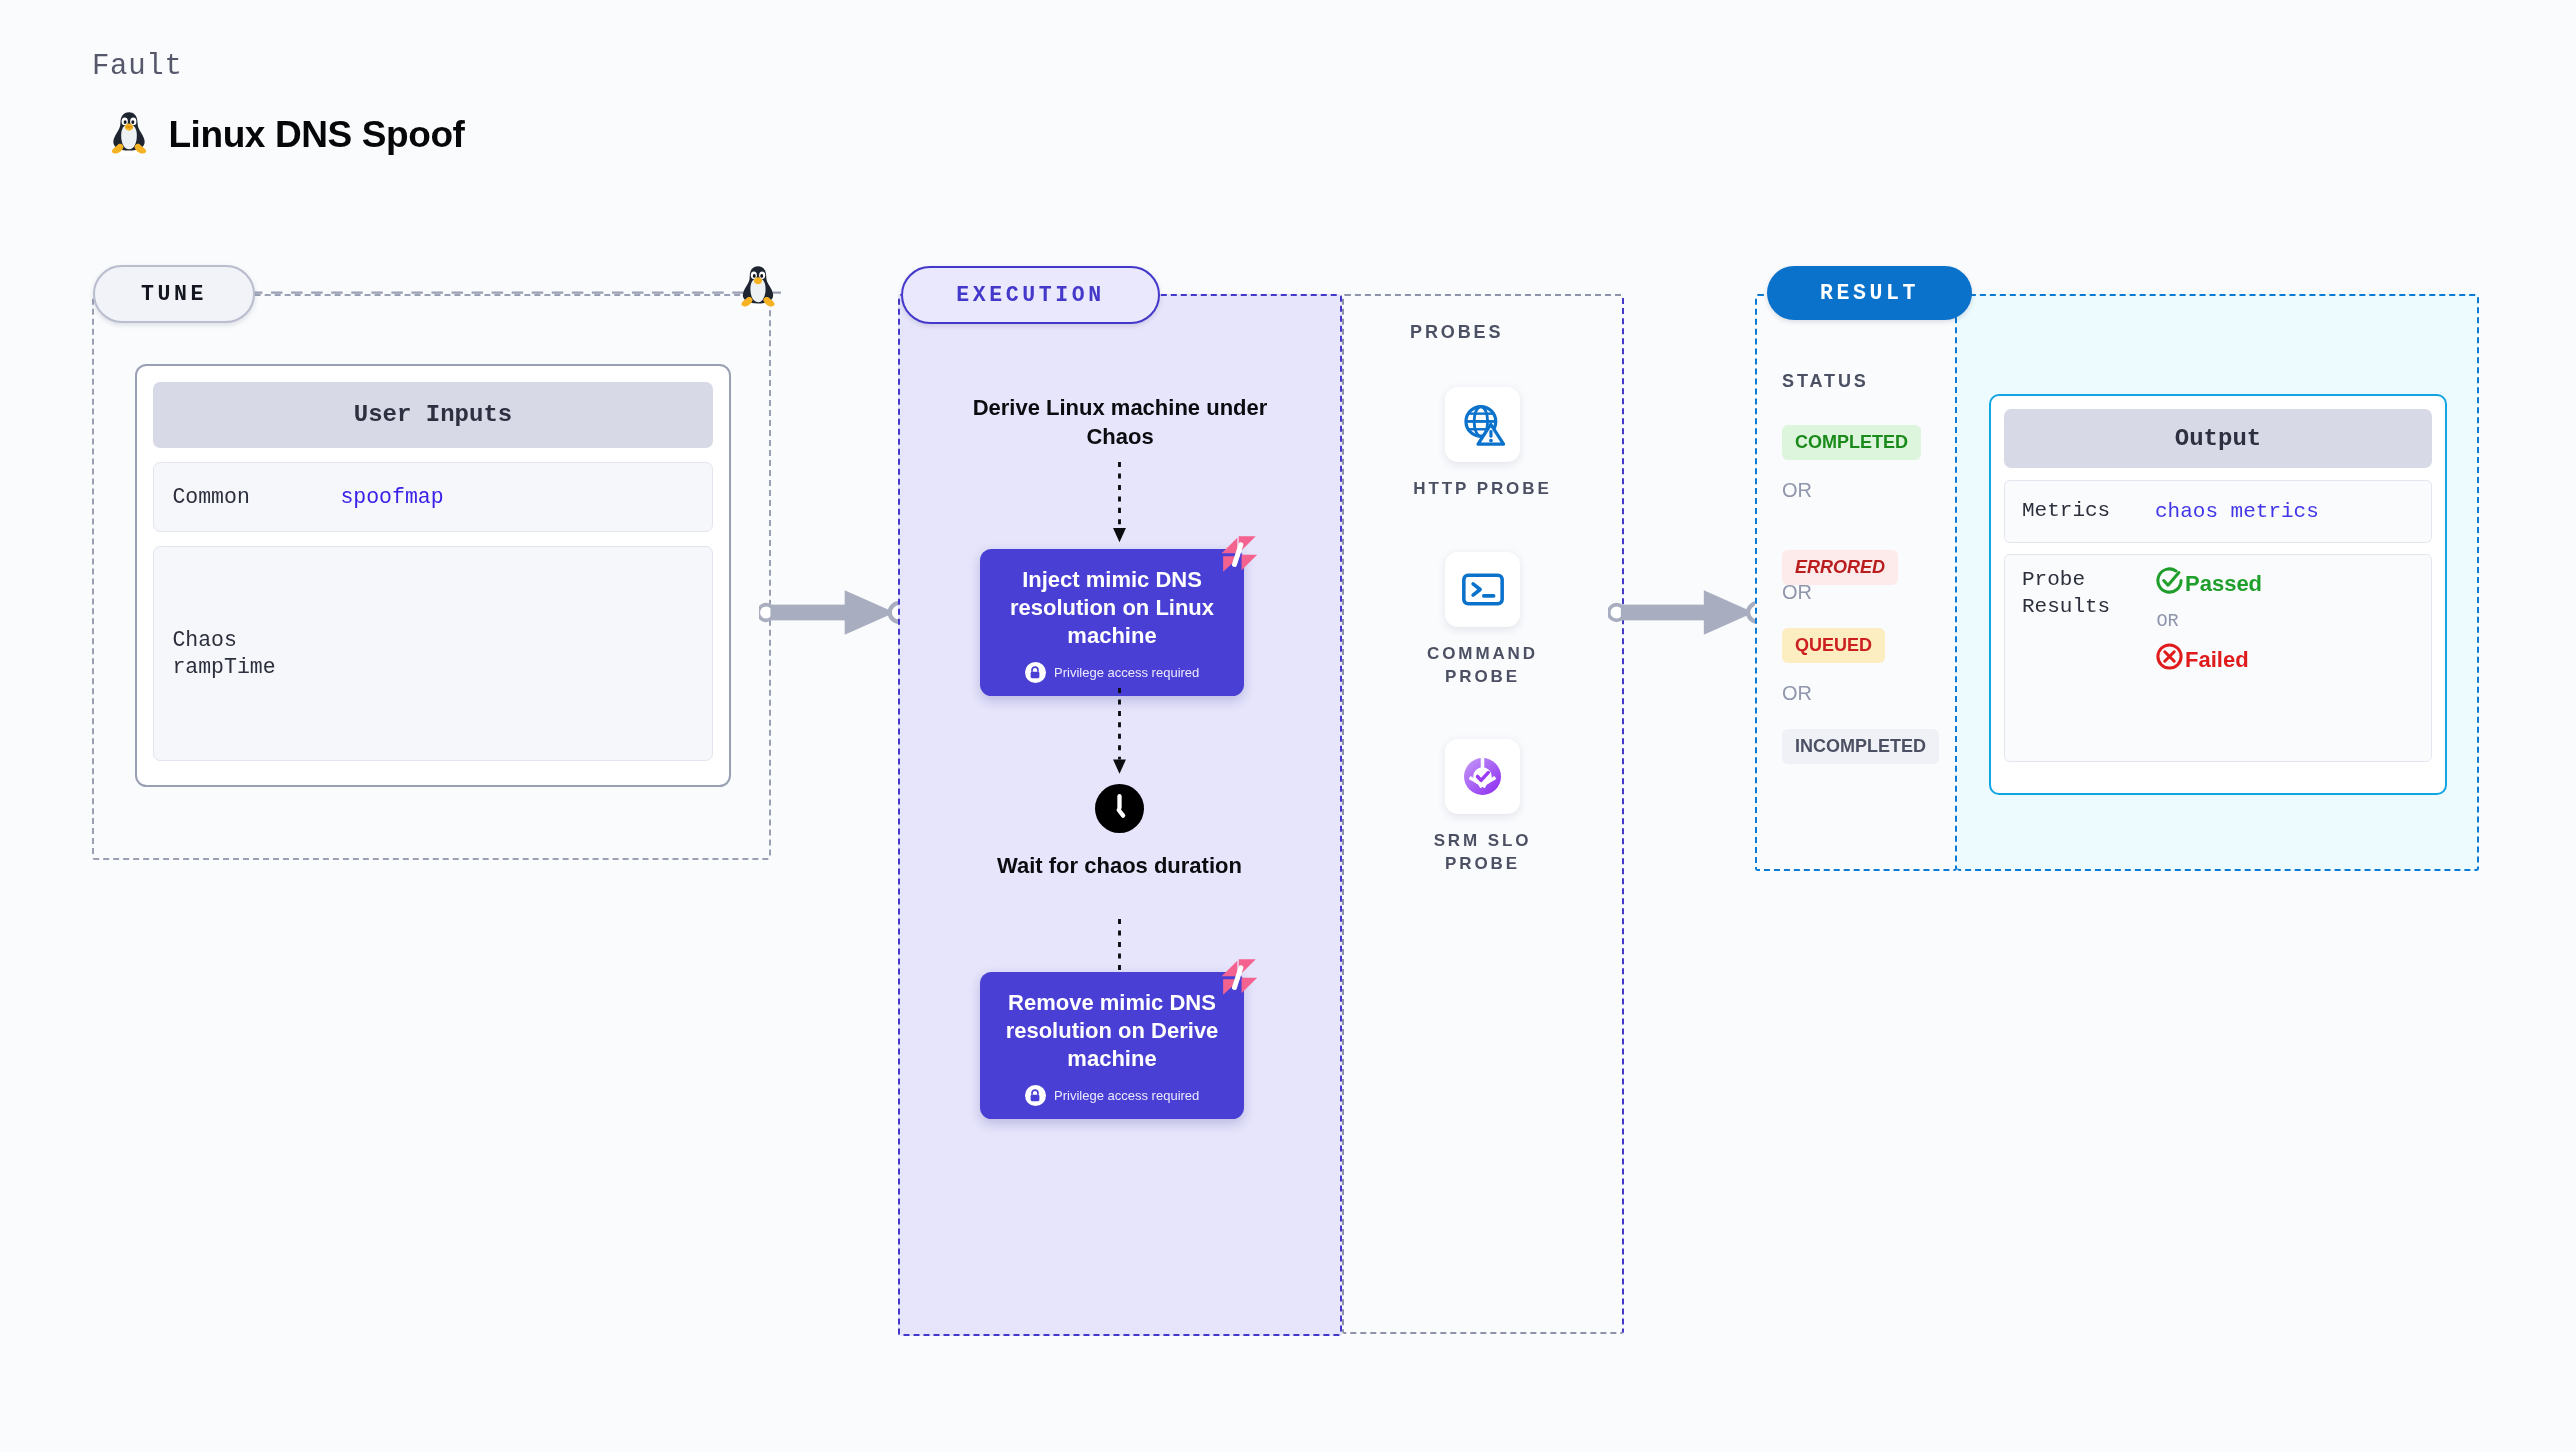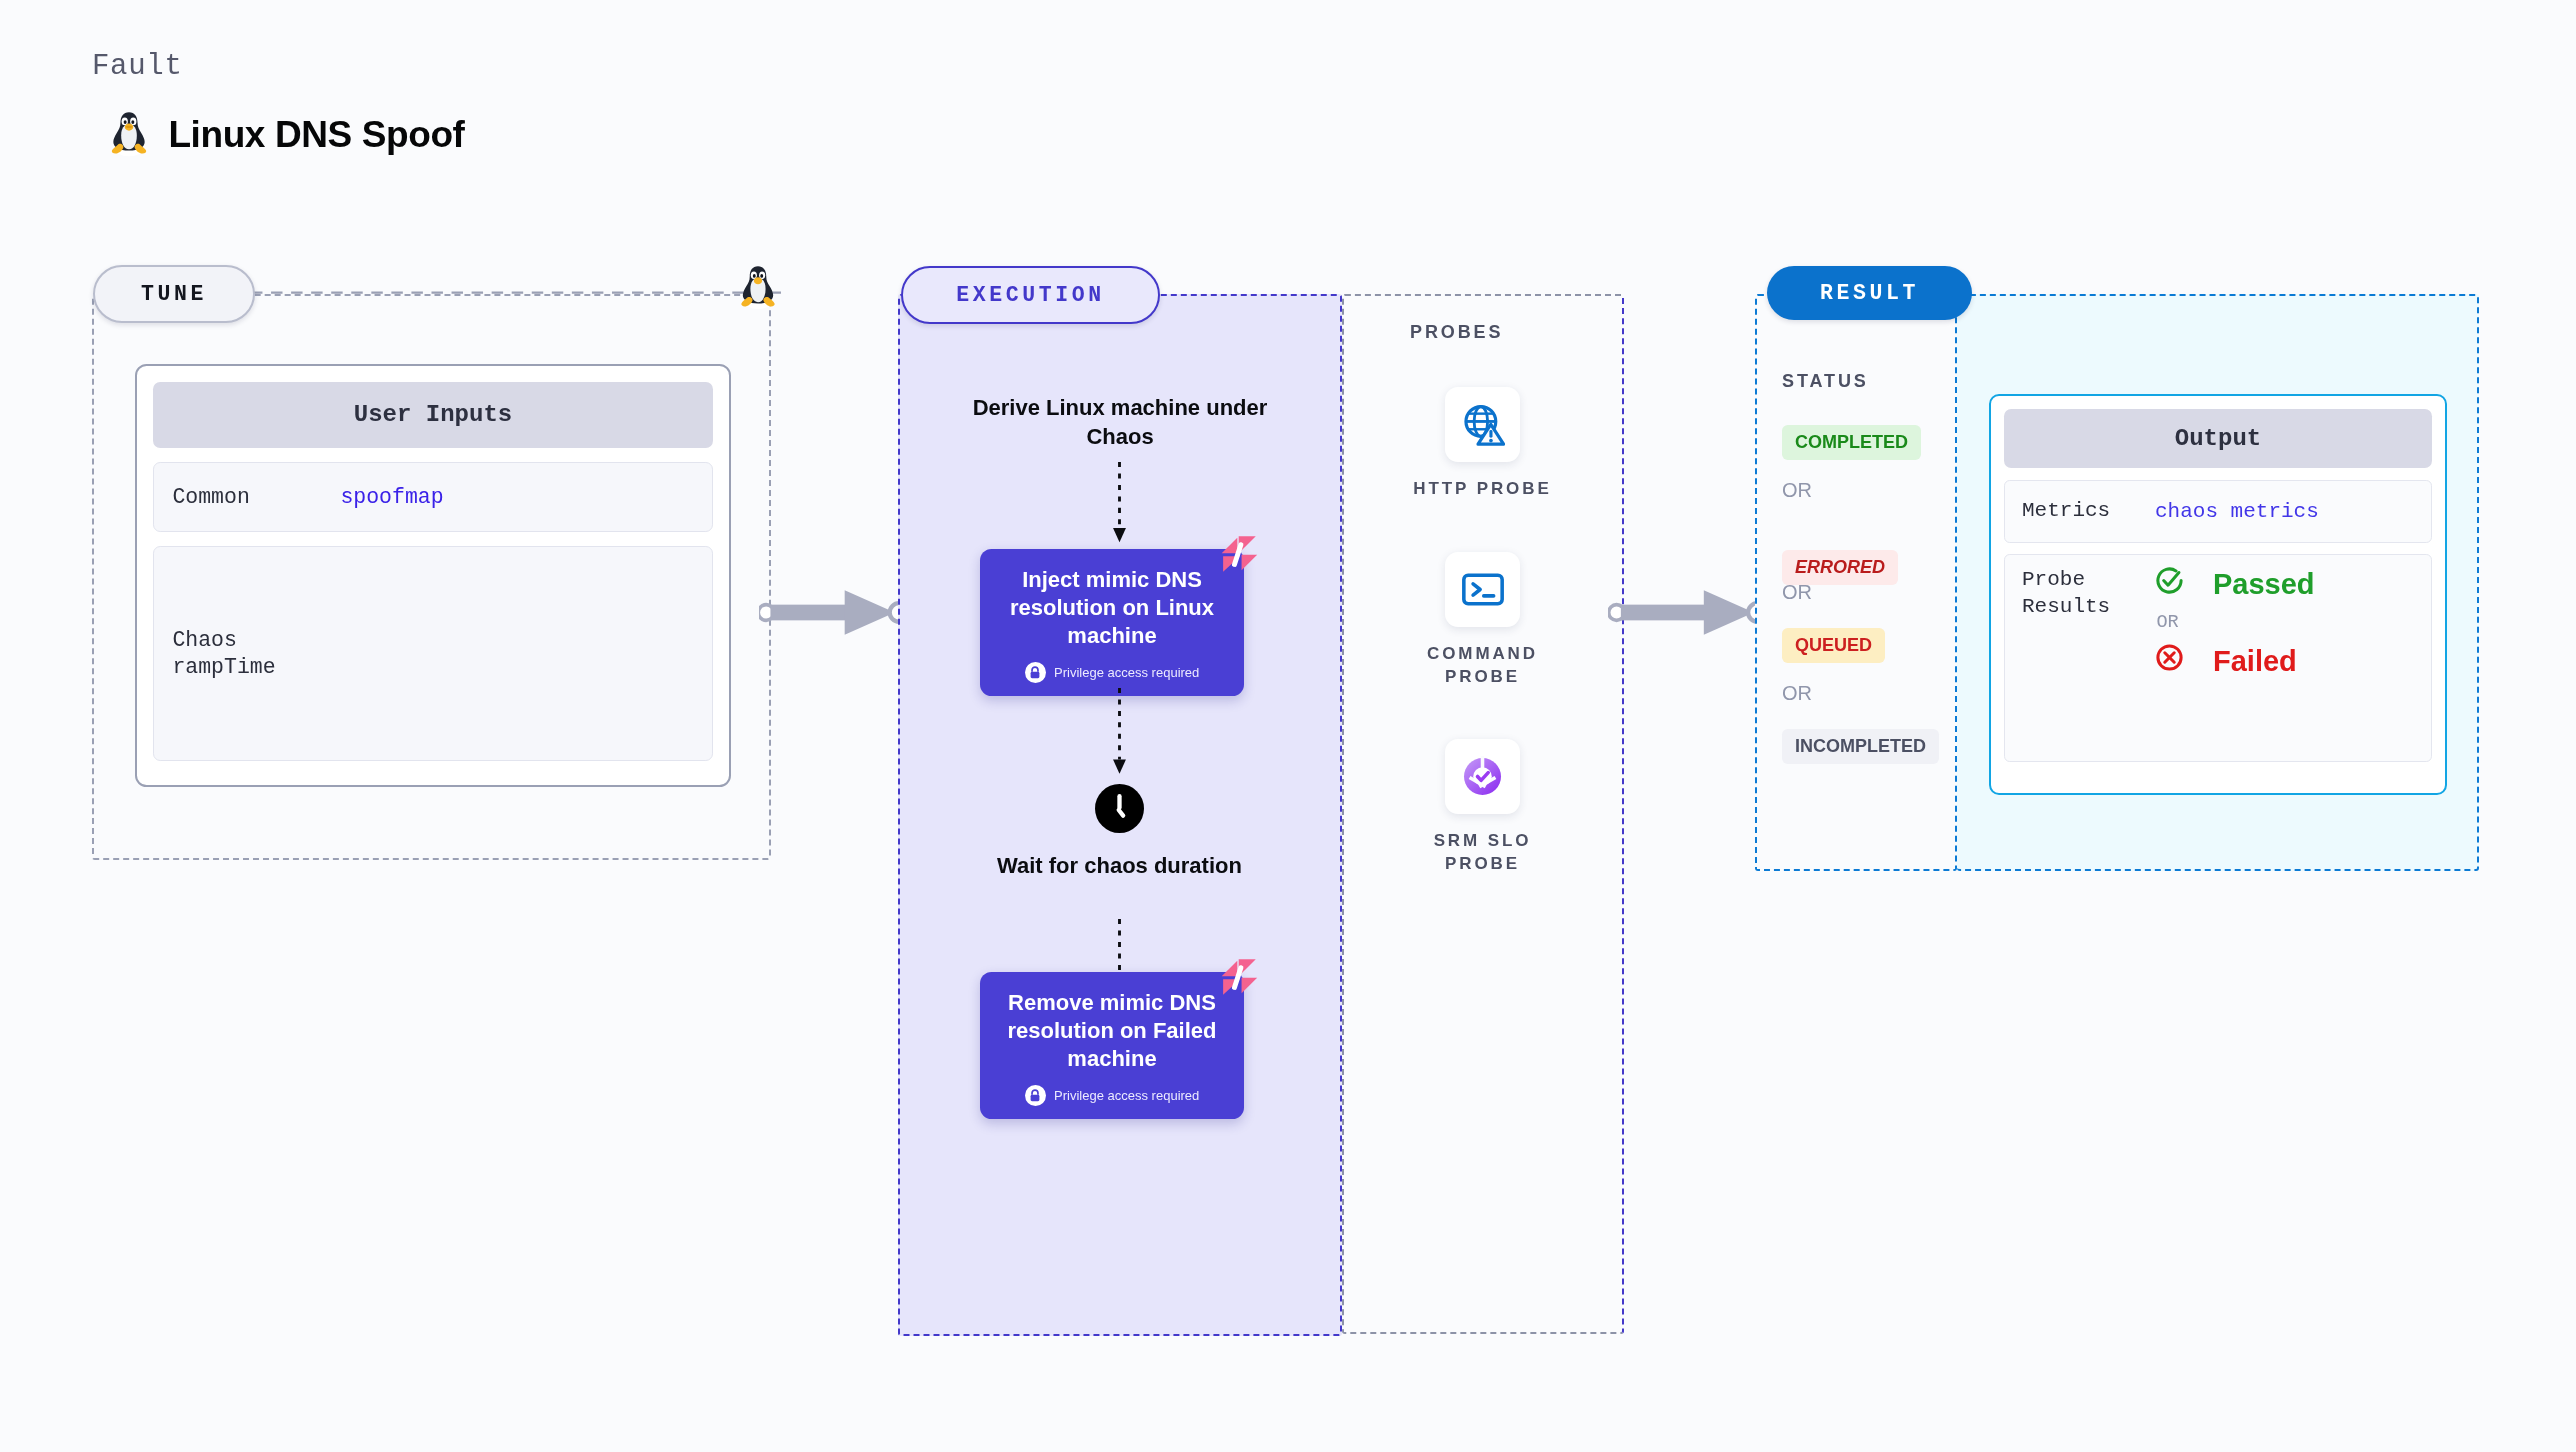--- a/index.html
+++ b/index.html
@@ -140,21 +140,21 @@
   }
   .out-row{
     margin-top:11.5px;background:#fafbfd;border:1.4px solid #e4e6ef;border-radius:5.7px;
     display:flex;align-items:center;padding:0 0 0 17px;box-sizing:border-box;
   }
   .out-key{
     font-family:"Liberation Mono",monospace;font-size:21px;color:#2c2f3c;
     width:133px;flex:none;line-height:1.3;
   }
   .out-val{font-family:"Liberation Mono",monospace;font-size:21px;color:#4236e8;}
-  .pr-item{display:flex;align-items:center;gap:29px;font-size:29px;font-weight:bold;}
+  .pr-item{display:flex;align-items:center;gap:1px;font-size:22px;font-weight:bold;}
   .pr-or{font-family:"Liberation Mono",monospace;font-size:18.6px;color:#9096ab;margin:10px 0 10px 1.4px;}
 
   .hconn{position:absolute;height:0;}
 </style>
 </head>
 <body>
 
 <div id="header">
   <div id="fault-label">Fault</div>
   <div id="title-row">
@@ -276,21 +276,21 @@
 <div class="node" style="left:980px;top:972px;width:264px;">
   <div class="litmus-badge">
     <svg width="44" height="44" viewBox="0 0 62 62">
       <polygon points="8,30 30,8 30,30" fill="#f4628f"></polygon>
       <polygon points="32,6 56,6 32,30" fill="#f4628f"></polygon>
       <polygon points="10,34 34,34 10,56" fill="#f4628f"></polygon>
       <polygon points="36,32 58,32 36,54" fill="#f4628f"></polygon>
       <rect x="27" y="14" width="7" height="36" rx="3" fill="#fff" transform="rotate(18 31 32)"></rect>
     </svg>
   </div>
-  <div class="node-title">Remove mimic DNS resolution on Failed machine</div>
+  <div class="node-title">Remove mimic DNS resolution on Derive machine</div>
   <div class="node-sub">
     <span class="lock-badge">
       <svg width="12" height="13.6" viewBox="0 0 17 19">
         <path d="M4.3 8V5.6a4.2 4.2 0 018.4 0V8" stroke="#4a3fd4" stroke-width="2.4" fill="none"></path>
         <rect x="2.3" y="8" width="12.4" height="9.2" rx="2" fill="#4a3fd4"></rect>
       </svg>
     </span>
     <span>Privilege access required</span>
   </div>
 </div>

